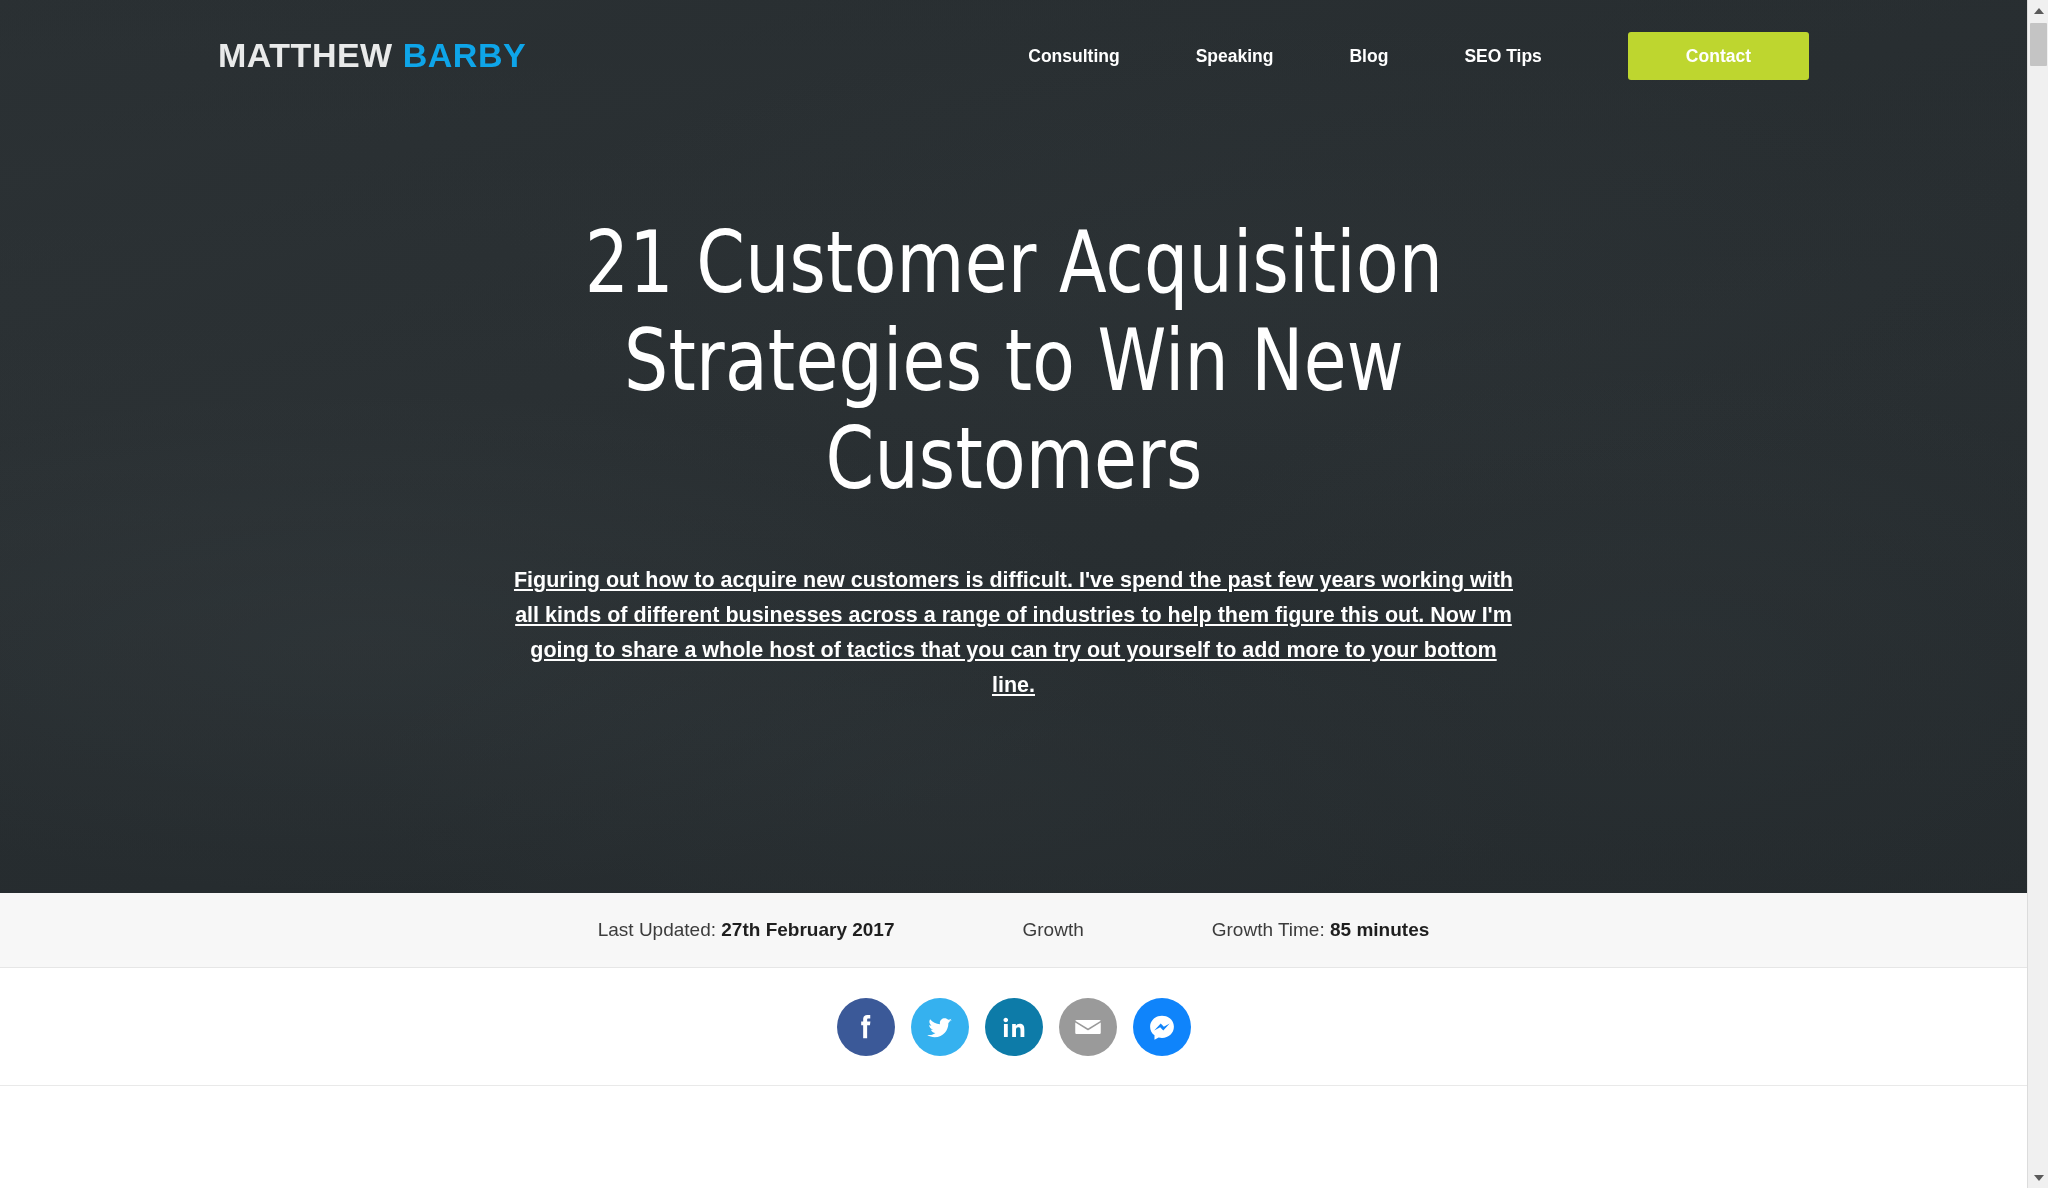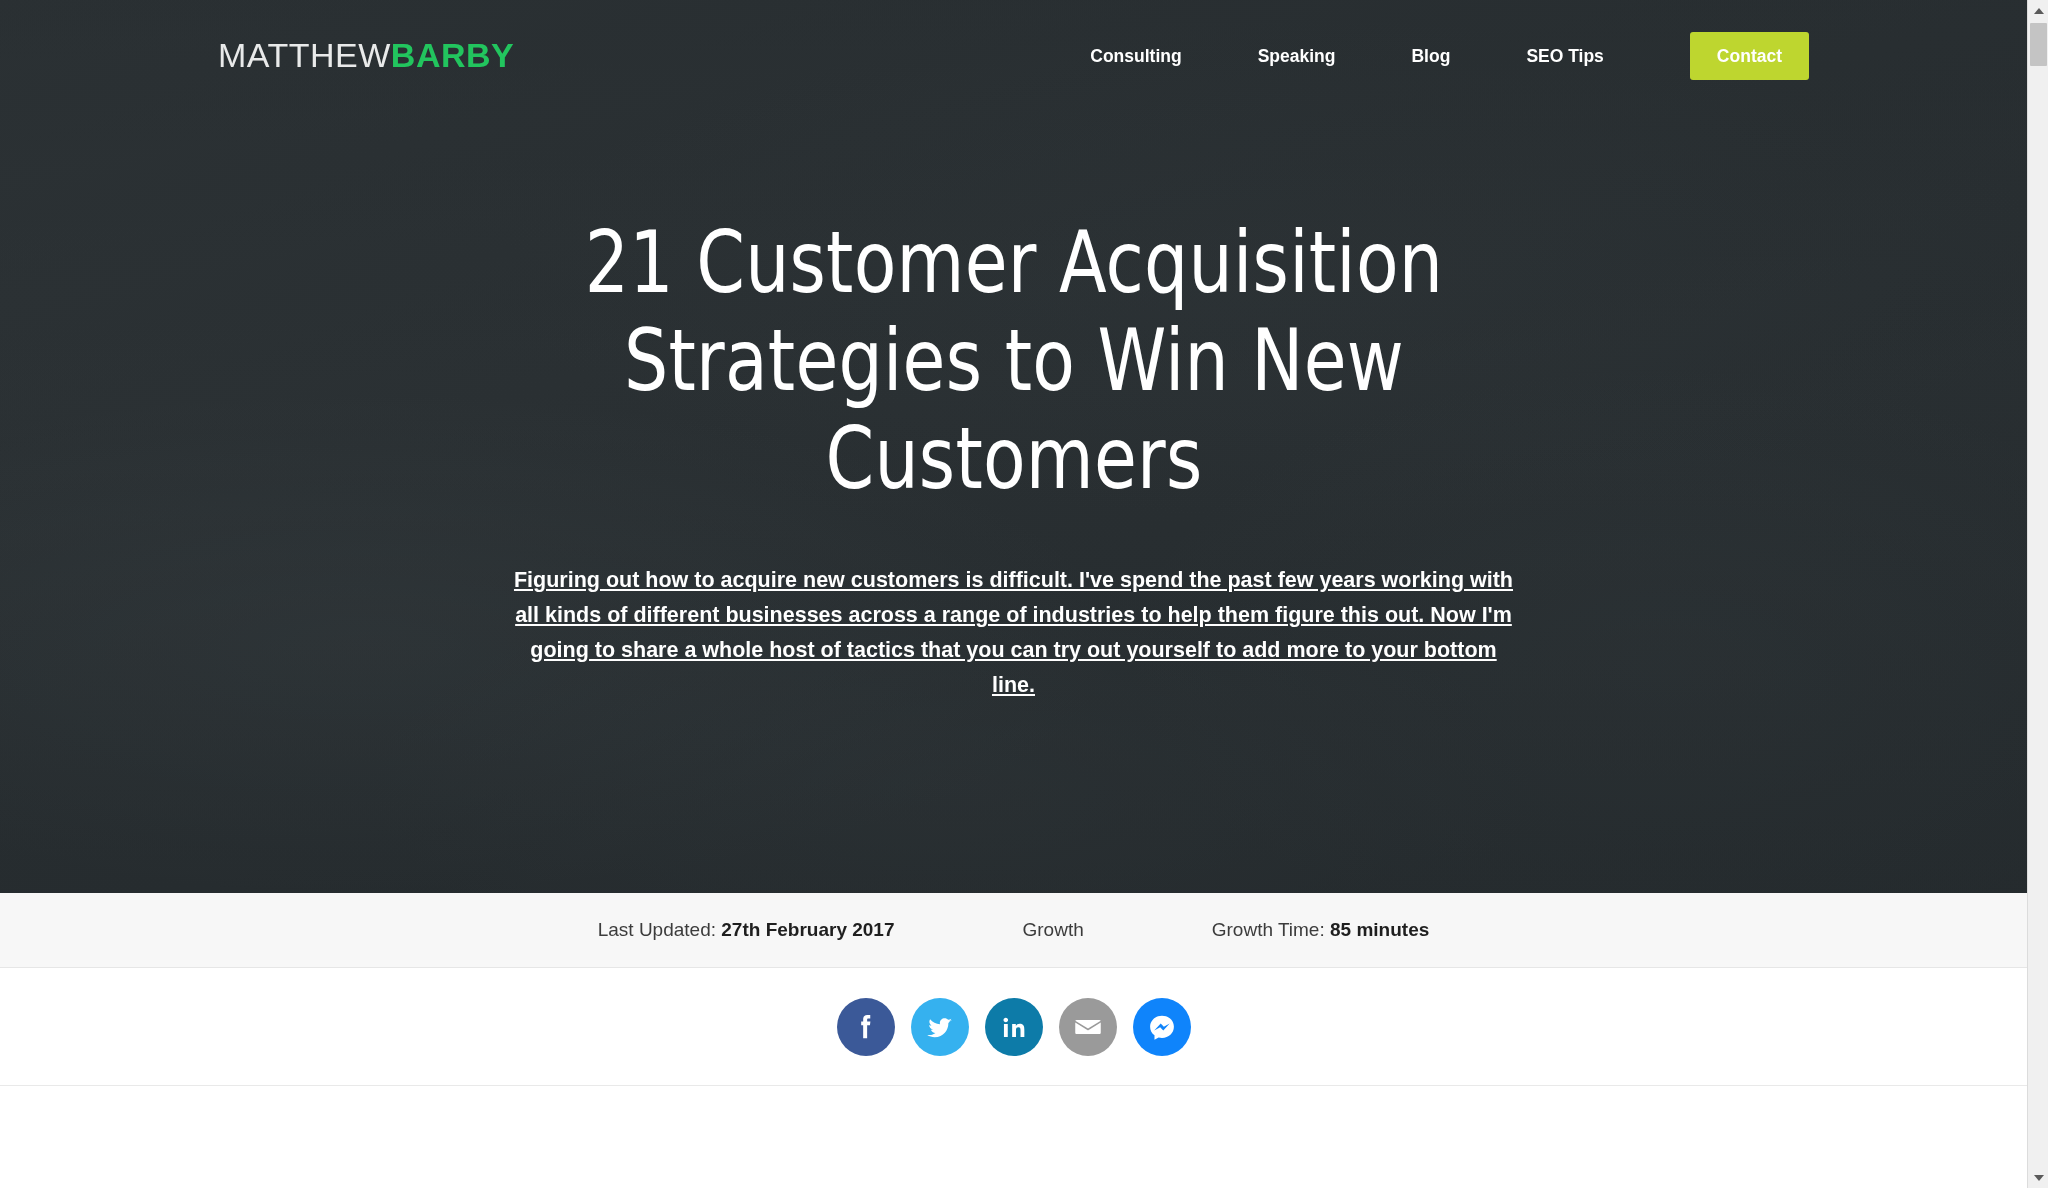--- a/index.html
+++ b/index.html
@@ -71,22 +71,22 @@
     position: absolute;
     left: 218px;
     top: 38px;
     font-size: 34px;
     letter-spacing: 0.5px;
     line-height: 1;
     white-space: nowrap;
     color: #ffffff;
     text-decoration: none;
   }
-  .logo .lg-light { font-weight: 400; color: #e9eaea; }
-  .logo .lg-bold  { font-weight: 700; color: #22c55e; }
+  .logo .lg-light { font-weight: 700; color: #e9eaea; }
+  .logo .lg-bold  { font-weight: 700; color: #0ea5e9; margin-left: 10px; }
 
   .main-nav {
     position: absolute;
     right: 218px;
     top: 32px;
     display: flex;
     align-items: center;
     gap: 0;
   }
   .nav-link {
@@ -100,21 +100,21 @@
     white-space: nowrap;
   }
   .nav-cta {
     display: inline-block;
     margin-left: 48px;
     background: #bed62f;
     color: #ffffff;
     font-size: 17.5px;
     font-weight: 700;
     text-decoration: none;
-    padding: 0 27px;
+    padding: 0 58px;
     line-height: 48px;
     border-radius: 3px;
     white-space: nowrap;
   }
 
   
   .hero-body {
     width: 1040px;
     margin: 16px auto;
     padding-top: 72px;

